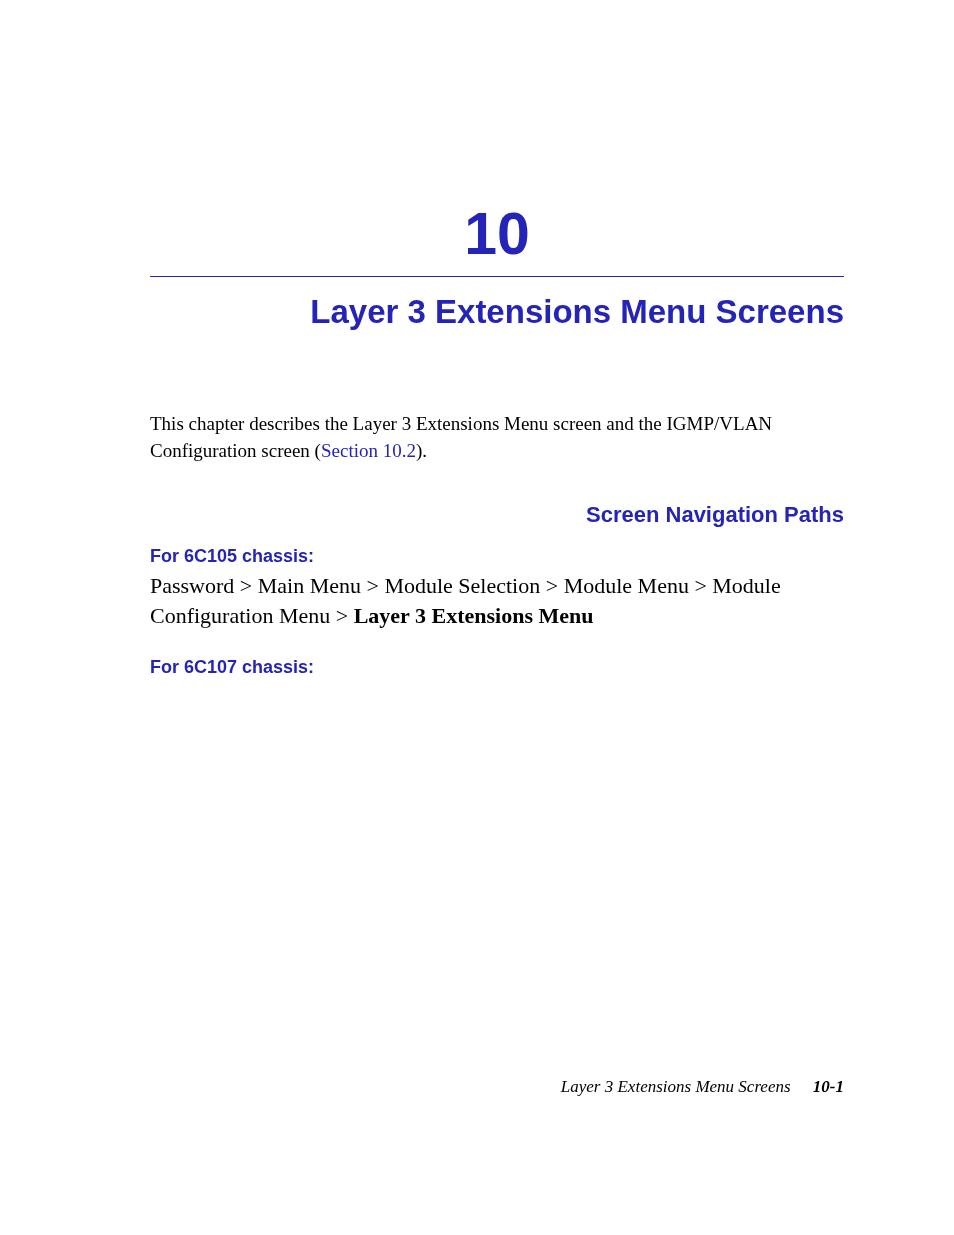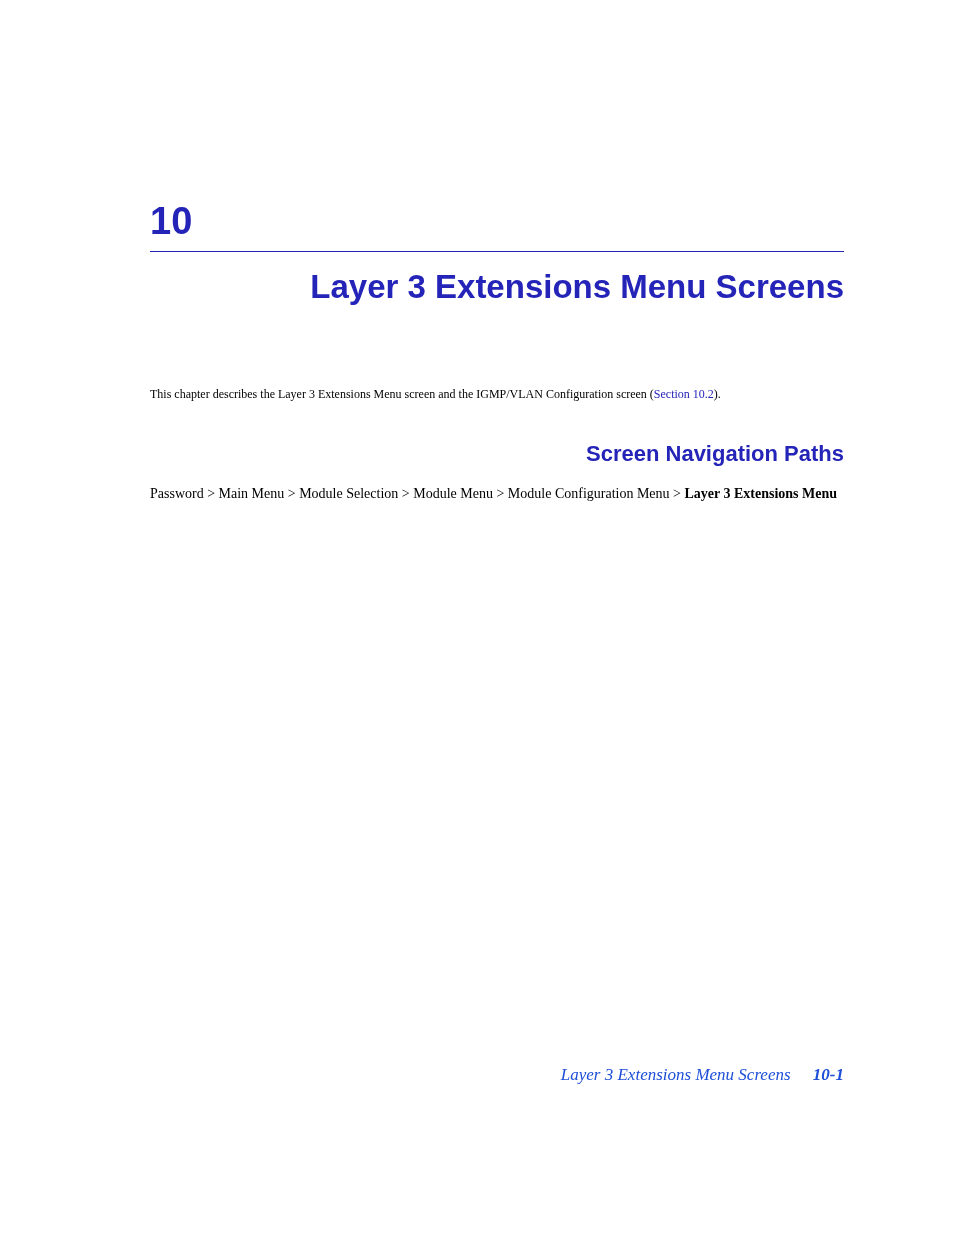--- a/index.html
+++ b/index.html
@@ -12,41 +12,41 @@
       height: 1235px;
       background: #ffffff;
       font-family: "Times New Roman", Times, serif;
       position: relative;
     }
     .page {
       padding: 200px 110px 0 150px;
     }
     .chapter-number {
       font-family: Arial, Helvetica, sans-serif;
-      font-size: 38px;
+      font-size: 59px;
       font-weight: bold;
       color: #2524b8;
-      text-align: left;
+      text-align: center;
       margin-bottom: 8px;
     }
     .chapter-rule {
       border: none;
       border-top: 1.5px solid #2524b8;
       margin-bottom: 16px;
     }
     .chapter-title {
       font-family: Arial, Helvetica, sans-serif;
       font-size: 33px;
       font-weight: bold;
       color: #2524b8;
       text-align: right;
       margin-bottom: 80px;
     }
     .intro-text {
-      font-size: 12px;
+      font-size: 19px;
       color: #000000;
       line-height: 1.4;
       margin-bottom: 38px;
     }
     .intro-text .link {
       color: #2524b8;
     }
     .section-heading {
       font-family: Arial, Helvetica, sans-serif;
       font-size: 22px;
@@ -56,34 +56,34 @@
       text-align: right;
     }
     .sub-heading {
       font-family: Arial, Helvetica, sans-serif;
       font-size: 18px;
       font-weight: bold;
       color: #2524b8;
       margin-bottom: 4px;
     }
     .path-text {
-      font-size: 14px;
+      font-size: 22px;
       color: #000000;
       line-height: 1.35;
       margin-bottom: 26px;
     }
     .path-text .bold {
       font-weight: bold;
     }
     .footer {
       position: absolute;
-      bottom: 150px;
+      bottom: 138px;
       right: 110px;
       font-size: 17px;
-      color: #1d4ed8;
+      color: #000000;
     }
     .footer .chapter-name {
       font-style: italic;
     }
     .footer .page-num {
       font-style: italic;
       font-weight: bold;
       margin-left: 18px;
     }
   </style>
@@ -95,23 +95,25 @@
   <div class="chapter-number">10</div>
   <hr class="chapter-rule">
   <div class="chapter-title">Layer 3 Extensions Menu Screens</div>
 
   <p class="intro-text">
     <span>This chapter describes the Layer 3 Extensions Menu screen and the IGMP/VLAN Configuration screen (</span><span class="link">Section 10.2</span><span>).</span>
   </p>
 
   <h2 class="section-heading">Screen Navigation Paths</h2>
 
+  <h3 class="sub-heading">For 6C105 chassis:</h3>
   <p class="path-text">
     <span>Password &gt; Main Menu &gt; Module Selection &gt; Module Menu &gt; Module Configuration Menu &gt; </span><span class="bold">Layer 3 Extensions Menu</span>
   </p>
 
+  <h3 class="sub-heading">For 6C107 chassis:</h3>
 
 </div>
 
 <div class="footer">
   <span class="chapter-name">Layer 3 Extensions Menu Screens</span>
   <span class="page-num">10-1</span>
 </div>
 
 </body></html>

